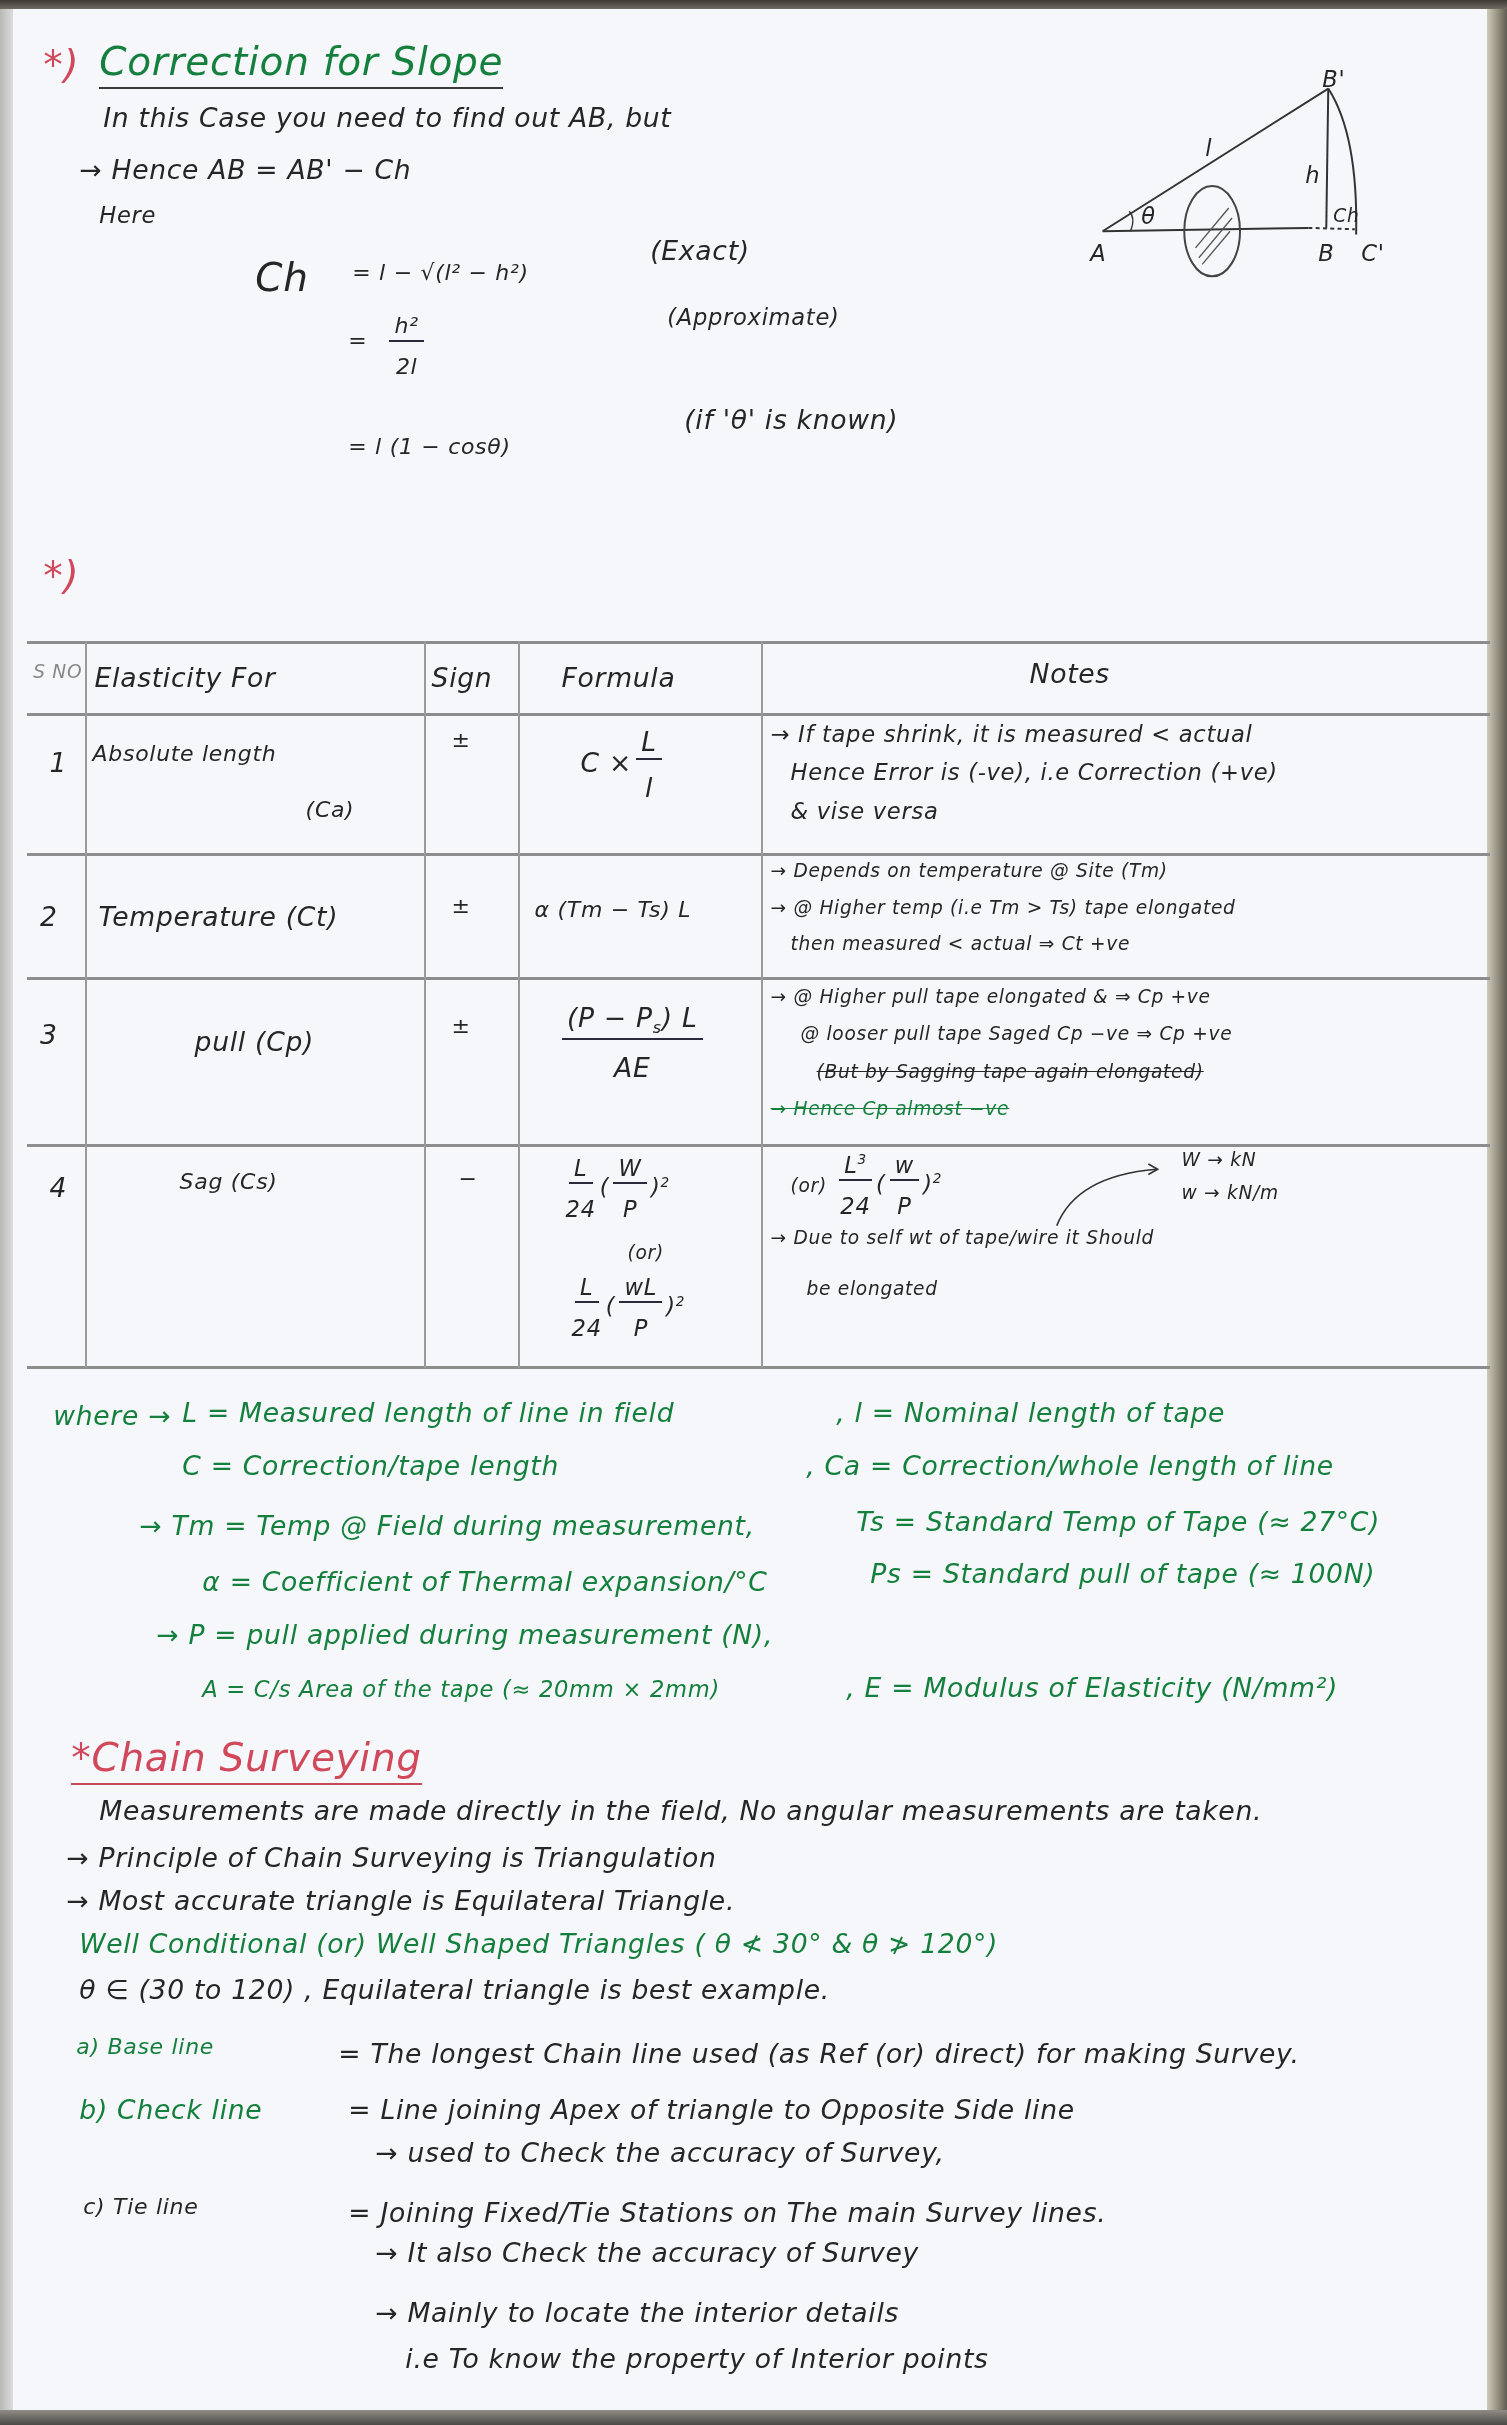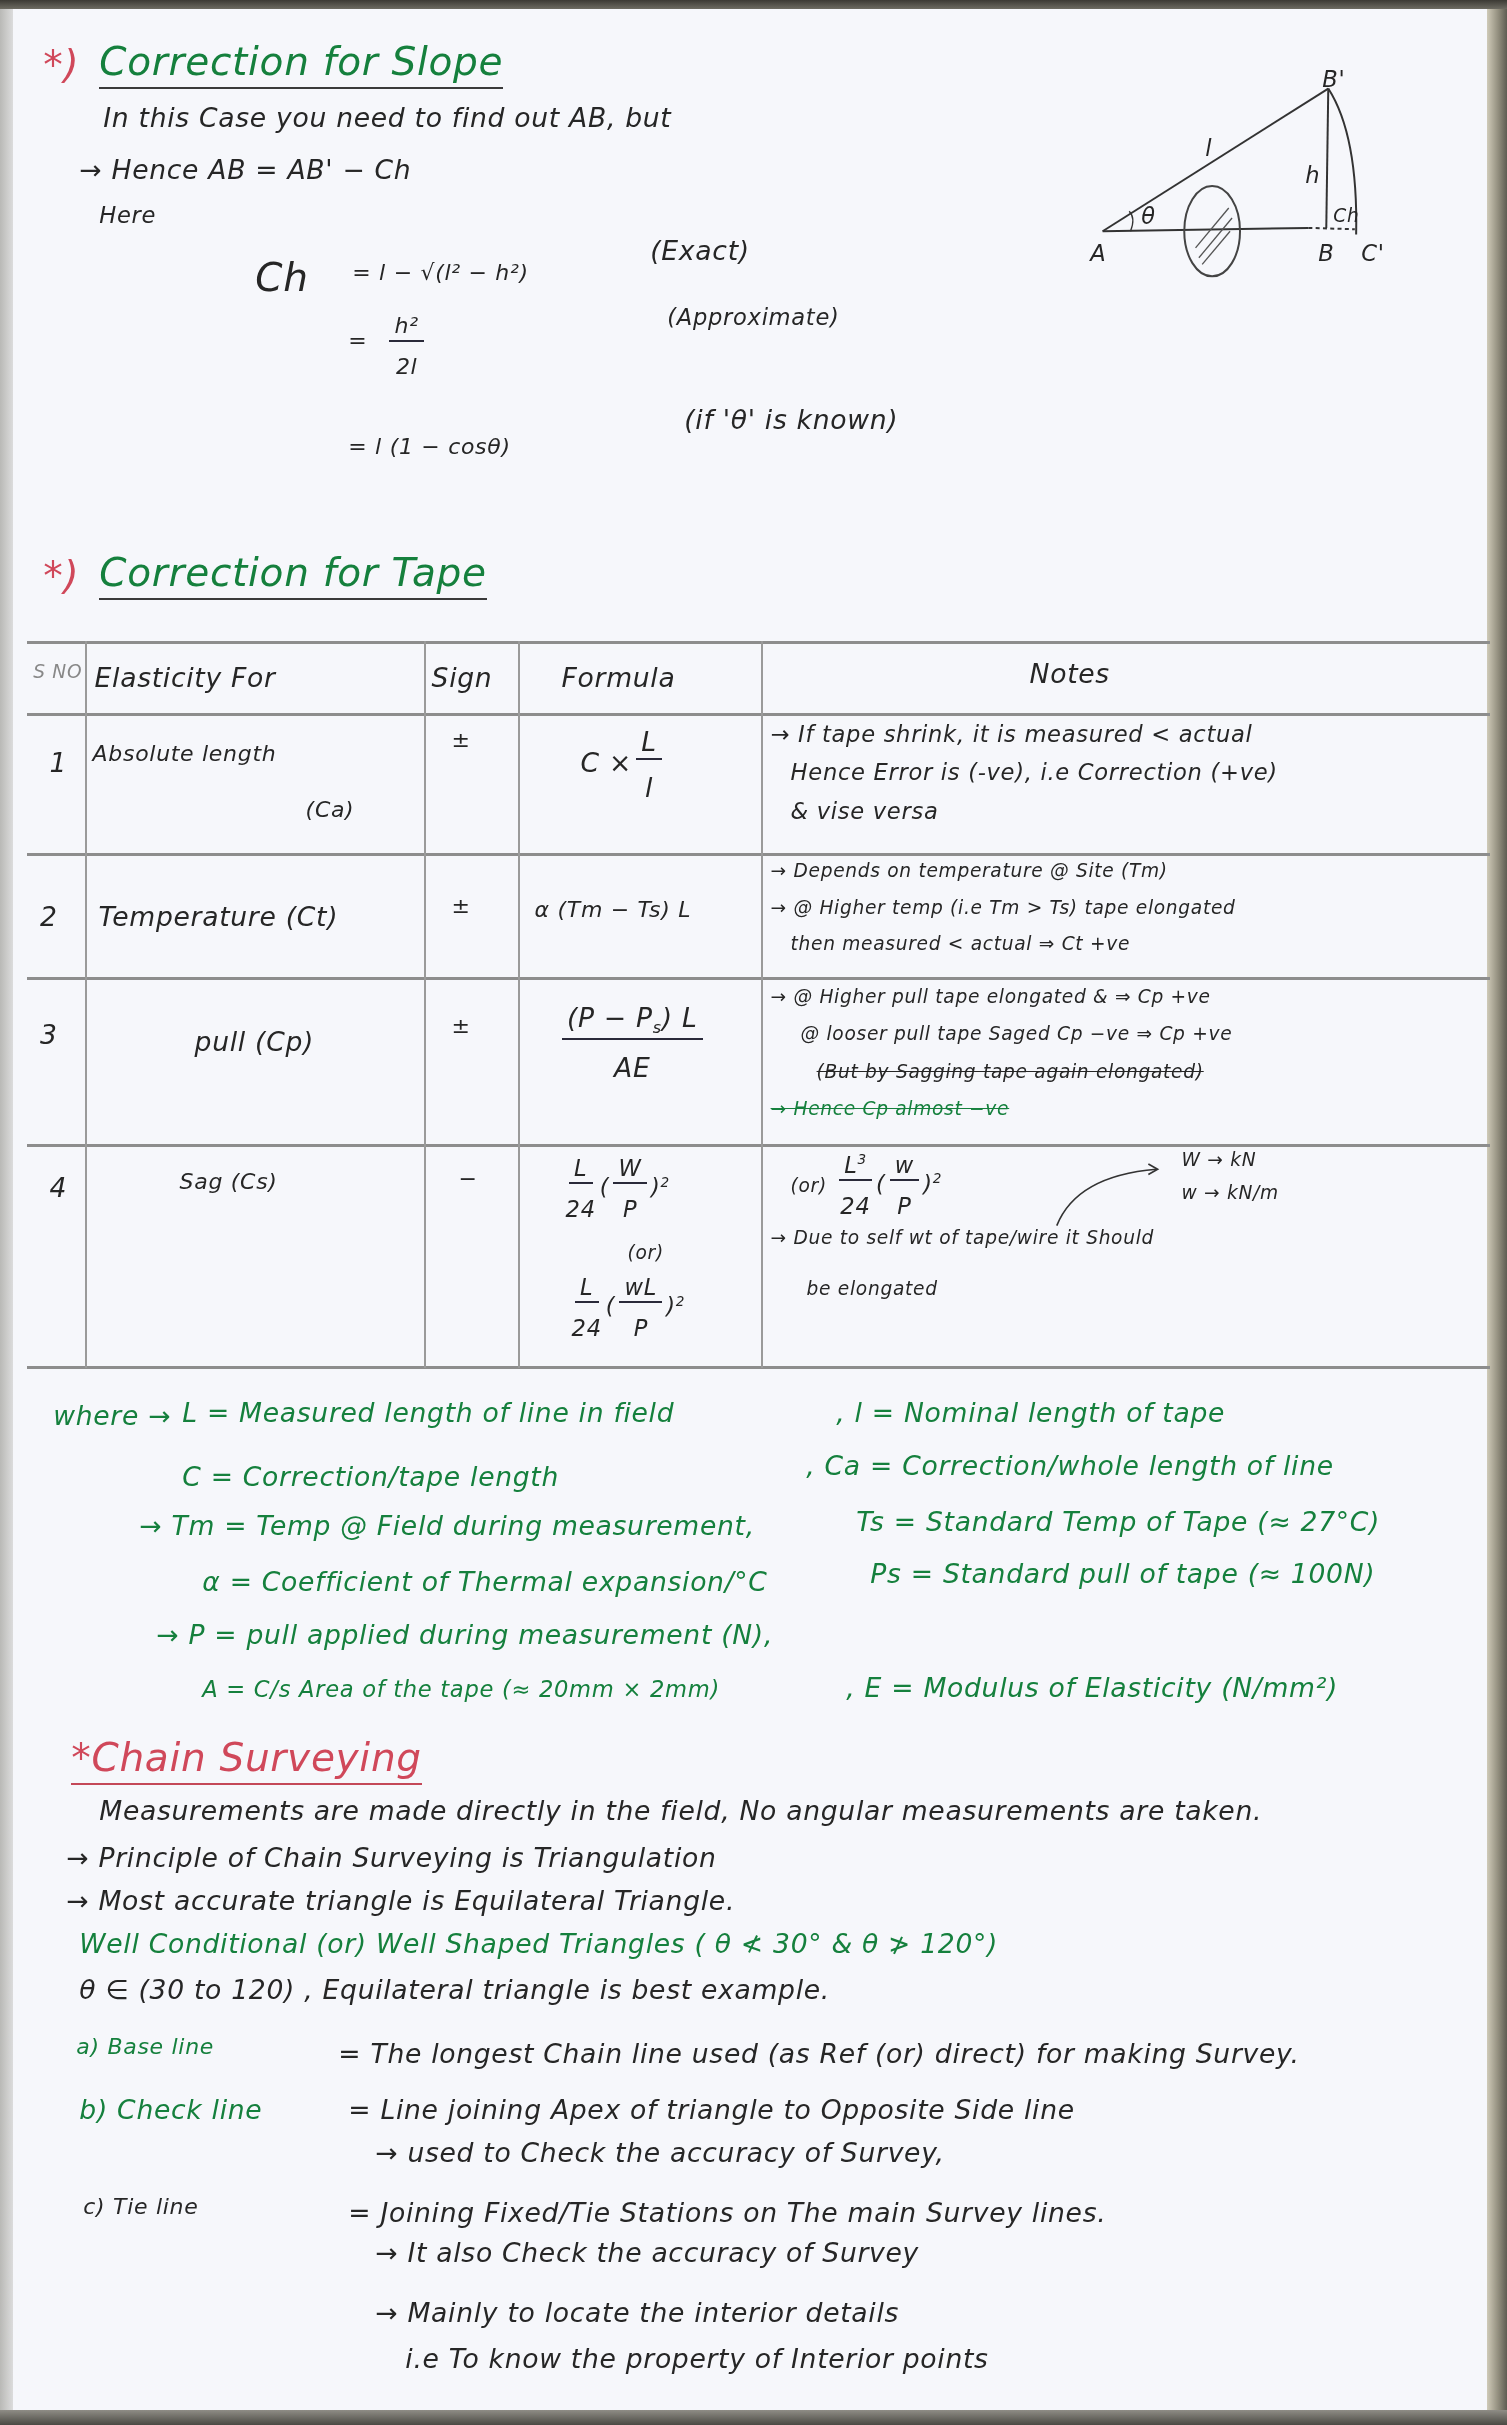--- a/index.html
+++ b/index.html
@@ -94,21 +94,20 @@
     <span class="hw s ink" style="left:282px; top:178px;">B</span>
     <span class="hw s ink" style="left:286px; top:3.3px;">B'</span>
     <span class="hw s ink" style="left:325px; top:178px;">C'</span>
     <span class="hw s ink" style="left:169px; top:73px;">l</span>
     <span class="hw s ink" style="left:269px; top:100px;">h</span>
     <span class="hw s ink" style="left:105px; top:141px;">θ</span>
     <span class="hw xs ink" style="left:297px; top:143px;">Ch</span>
   </div>
 
   <span class="hw h1 red" style="left:30px; top:544px;">*)</span>
-  <span class="hw h1 blue underline" style="left:86px; top:541px;">Correction for Tape</span>
 
   <div class="tbl">
 
     <div class="hline" style="left:0; top:0; width:1463px;"></div>
     <div class="hline" style="left:0; top:72px; width:1463px;"></div>
     <div class="hline" style="left:0; top:212px; width:1463px;"></div>
     <div class="hline" style="left:0; top:336px; width:1463px;"></div>
     <div class="hline" style="left:0; top:503px; width:1463px;"></div>
     <div class="hline" style="left:0; top:725px; width:1463px;"></div>
 
@@ -195,21 +194,21 @@
       <span class="hw xs ink" style="left:1155px; top:541px;">w → kN/m</span>
       <span class="hw xs ink" style="left:744px; top:586px;">→ Due to self wt of tape/wire it Should</span>
       <span class="hw xs ink" style="left:780px; top:637px;">be elongated</span>
     </div>
   </div>
 
   <div>
     <span class="hw t blue" style="left:40px; top:1391px;">where →</span>
     <span class="hw t blue" style="left:169px; top:1388px;">L = Measured length of line in field</span>
     <span class="hw t blue" style="left:823px; top:1388px;">, l = Nominal length of tape</span>
-    <span class="hw t blue" style="left:169px; top:1441px;margin-top:11px;">C = Correction/tape length</span>
+    <span class="hw t blue" style="left:169px; top:1441px;">C = Correction/tape length</span>
     <span class="hw t blue" style="left:793px; top:1441px;">, Ca = Correction/whole length of line</span>
     <span class="hw t blue" style="left:126px; top:1501px;">→ Tm = Temp @ Field during measurement,</span>
     <span class="hw t blue" style="left:843px; top:1497px;">Ts = Standard Temp of Tape (≈ 27°C)</span>
     <span class="hw t blue" style="left:189px; top:1557px;">α = Coefficient of Thermal expansion/°C</span>
     <span class="hw t blue" style="left:143px; top:1610px;">→ P = pull applied during measurement (N),</span>
     <span class="hw t blue" style="left:857px; top:1529px;margin-top:20px;">Ps = Standard pull of tape (≈ 100N)</span>
     <span class="hw s blue" style="left:189px; top:1667px;">A = C/s Area of the tape (≈ 20mm × 2mm)</span>
     <span class="hw t blue" style="left:833px; top:1663px;">, E = Modulus of Elasticity (N/mm²)</span>
   </div>
 

